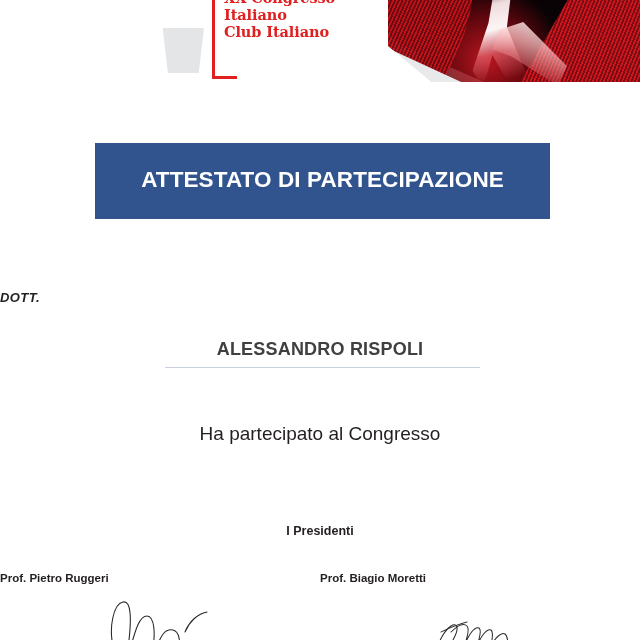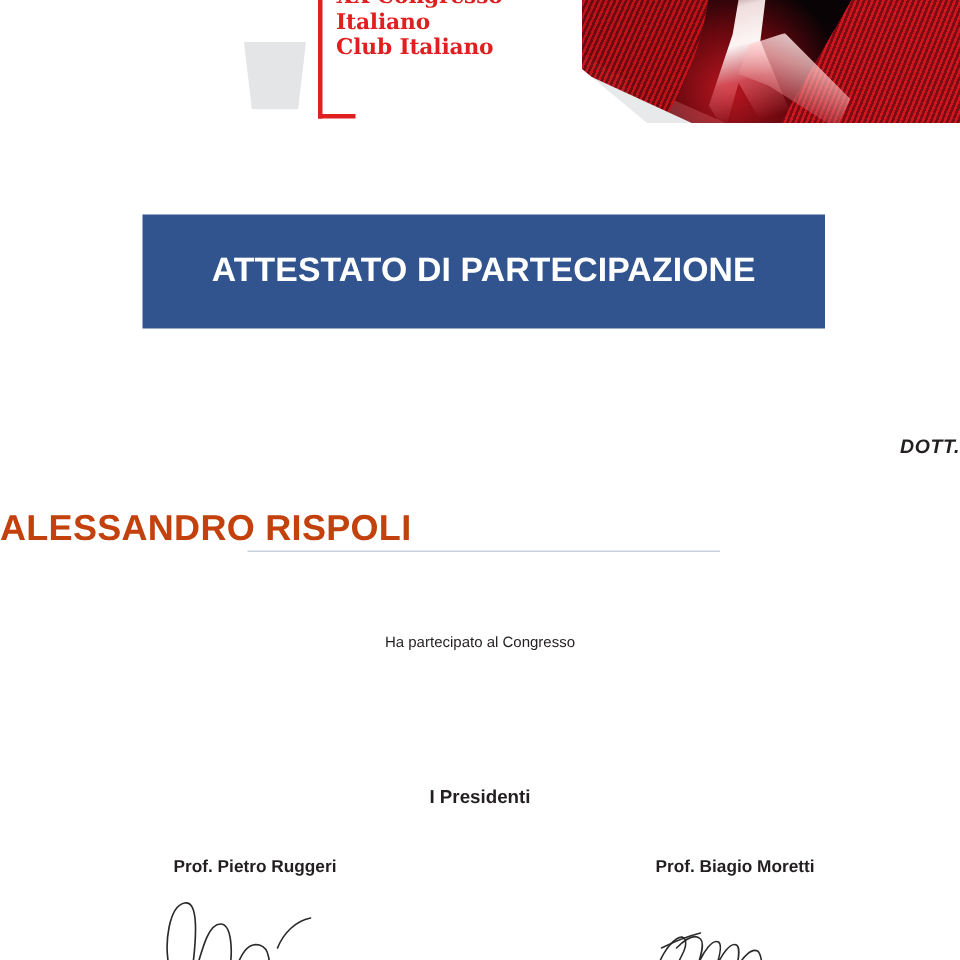--- a/index.html
+++ b/index.html
@@ -185,69 +185,69 @@
     font-weight: bold;
     font-size: 22.5px;
     letter-spacing: 0.1px;
     margin-top: 11px;
   }
 
   
   .dott {
     position: absolute;
     left: 0; right: 0; top: 290px;
-    text-align: right;
+    text-align: left;
     font-weight: bold;
     font-style: italic;
     font-size: 13px;
     letter-spacing: 0.4px;
     color: #231f20;
   }
   .name {
     position: absolute;
     left: 0; right: 0; top: 339px;
-    font-weight: bold;
-    font-size: 24px;
+    text-align: center;
+    font-weight: bold;
+    font-size: 18px;
     letter-spacing: 0.2px;
-    color: #c2410c;
+    color: #404040;
   }
   .name-rule {
     position: absolute;
     left: 165px; top: 367px;
     width: 315px; height: 1px;
     background: #c8cfdd;
   }
   .participated {
     position: absolute;
     left: 0; right: 0; top: 423px;
     text-align: center;
-    font-size: 10px;
+    font-size: 19px;
     color: #231f20;
   }
   .presidents-label {
     position: absolute;
     left: 0; right: 0; top: 524px;
     text-align: center;
     font-size: 12.5px;
     color: #231f20;
     font-weight: bold;
   }
 
   
   .sign-row {
     position: absolute;
     left: 0; top: 572px;
     width: 640px;
     display: flex;
   }
   .sign-col {
     flex: 1 1 0;
-    text-align: center;
+    text-align: left;
     position: relative;
-    padding-left: 20px;
   }
   .sign-name {
     font-size: 11.5px;
     font-weight: bold;
     color: #231f20;
     white-space: nowrap;
   }
   .sign-mark {
     position: absolute;
     left: 0; right: 0; top: 16px;

